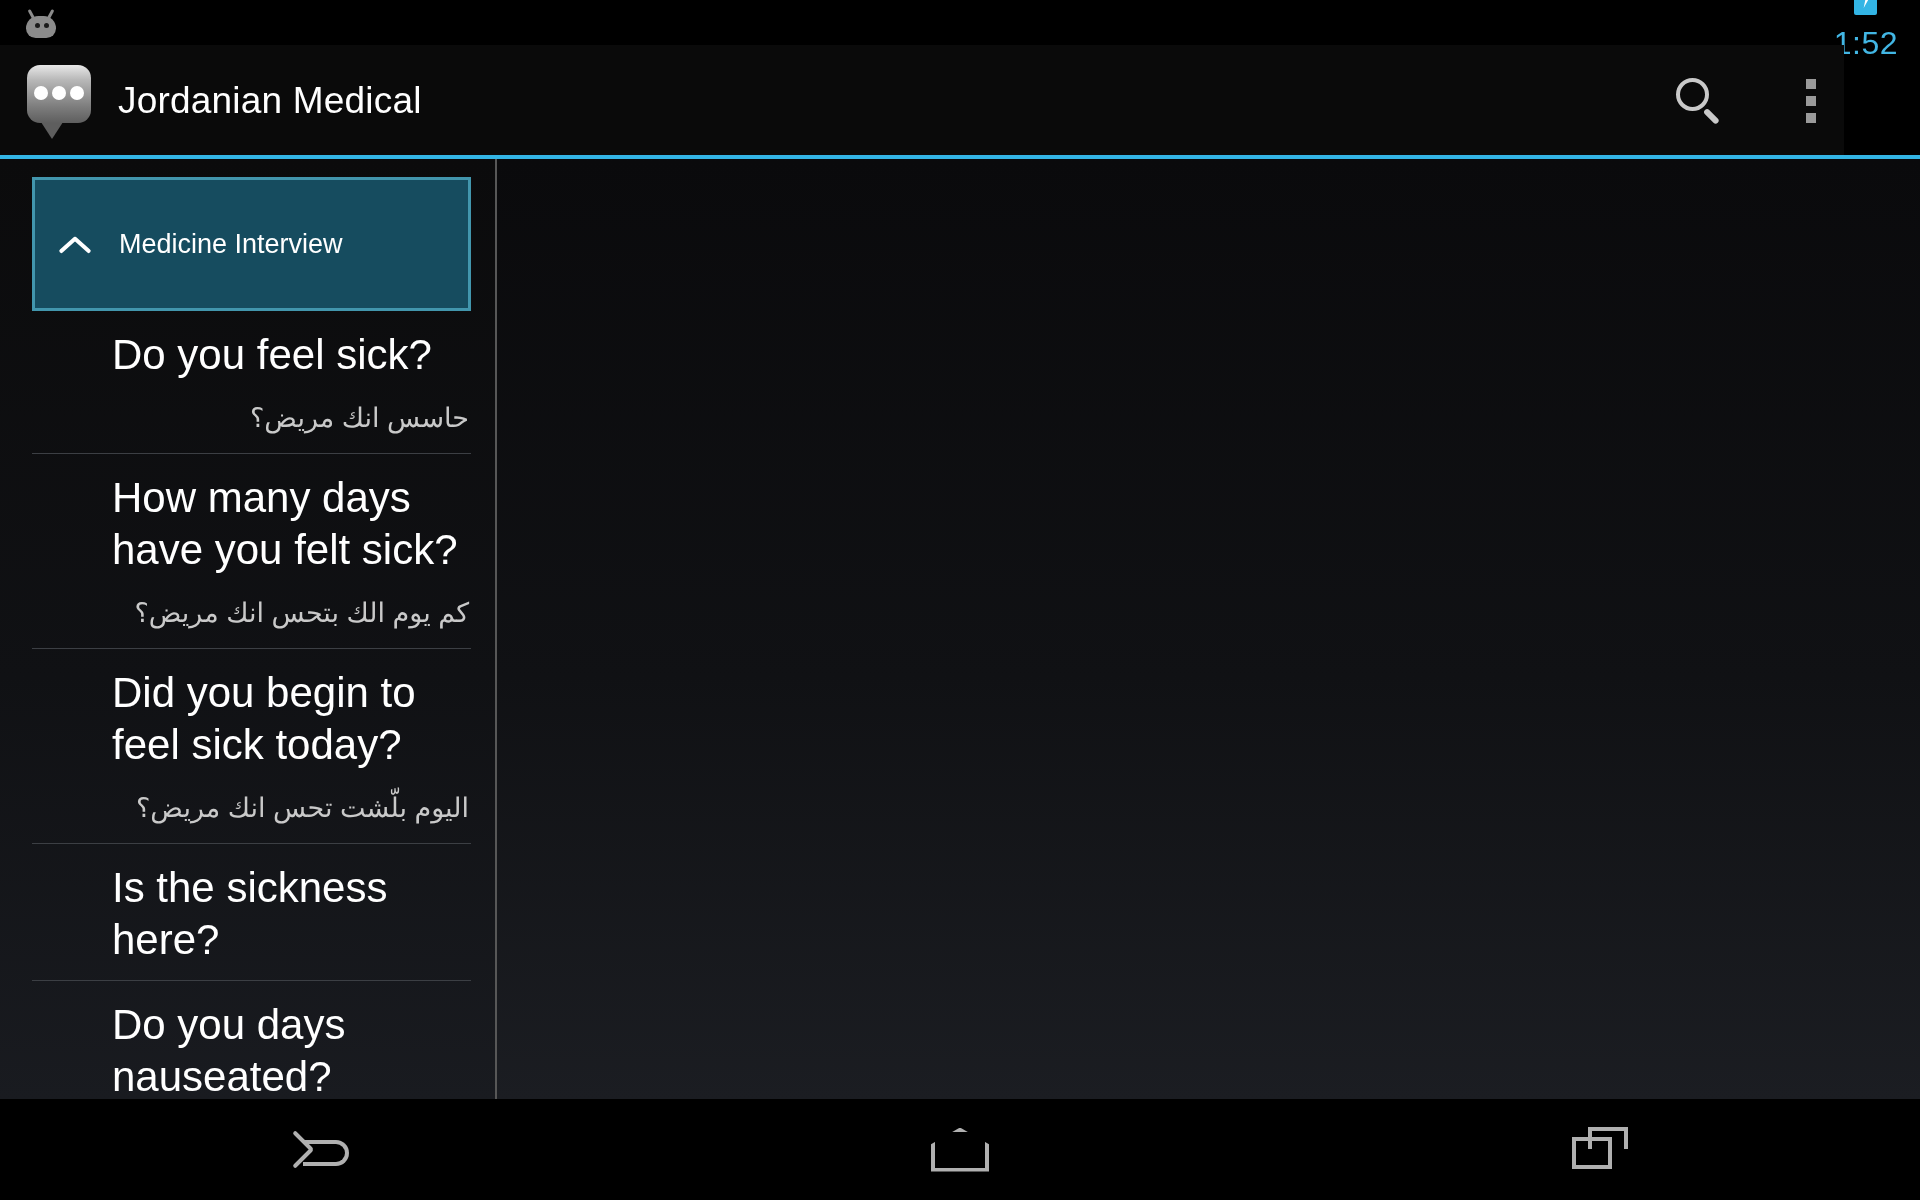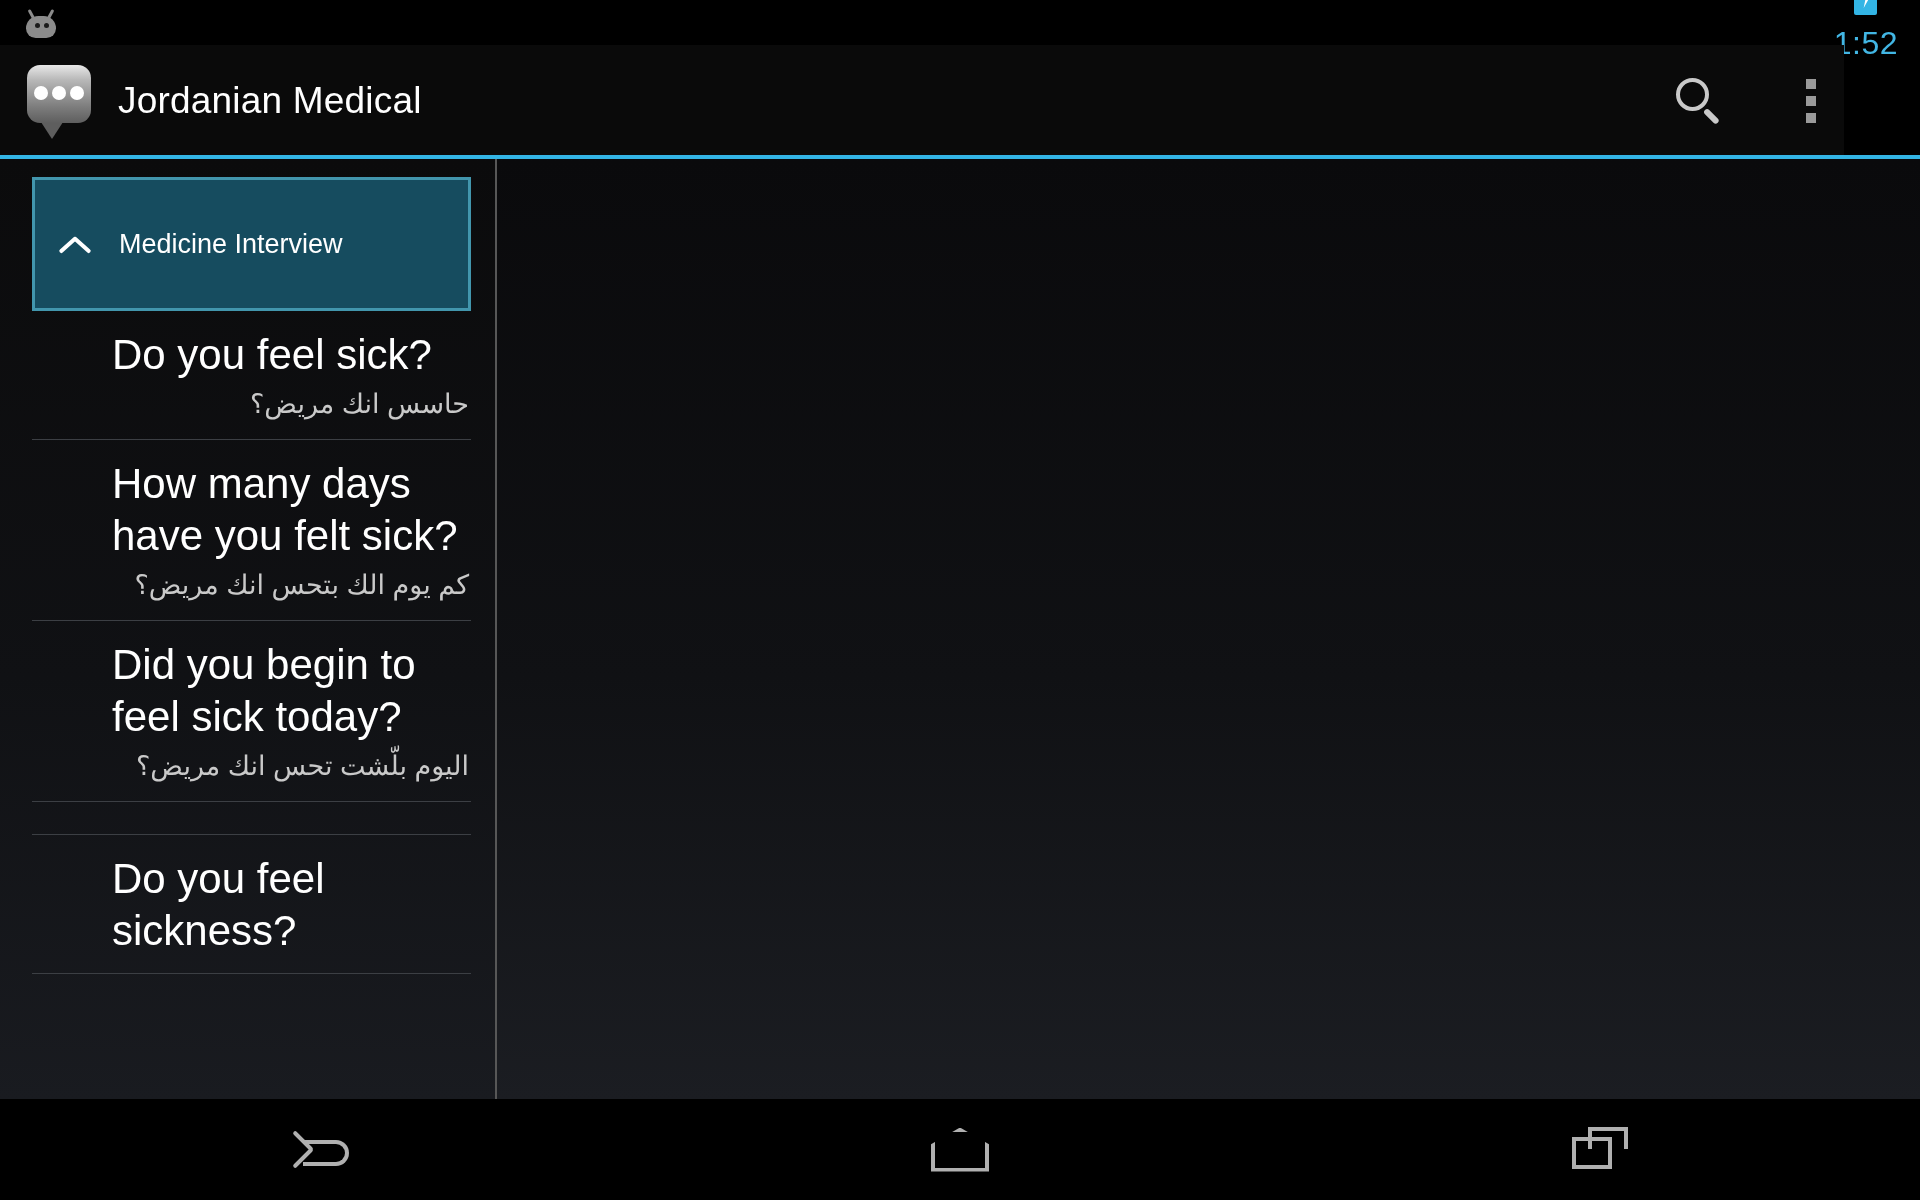--- a/index.html
+++ b/index.html
@@ -200,21 +200,21 @@
   .phrase-item:first-of-type { border-top:none; }
   .phrase-en {
     color:#ffffff; font-size:42px;
     line-height:52px; font-weight:400;
     padding-left:80px; padding-right:4px;
   }
   .phrase-ar {
     color:#c9c9c9; font-size:27px;
     line-height:42px;
     direction:rtl; text-align:right;
-    padding-right:2px; margin-top:2px;
+    padding-right:2px; margin-top:16px;
   }
 
   
   #nav-bar {
     position:absolute; bottom:0; left:0;
     width:1920px; height:101px;
     background:#000;
     display:flex; align-items:center;
     justify-content:space-around;
   }
@@ -330,24 +330,25 @@
         <div class="phrase-en">How many days have you felt sick?</div>
         <div class="phrase-ar">كم يوم الك بتحس انك مريض؟</div>
       </div>
 
       <div class="phrase-item">
         <div class="phrase-en">Did you begin to feel sick today?</div>
         <div class="phrase-ar">اليوم بلّشت تحس انك مريض؟</div>
       </div>
 
       <div class="phrase-item">
-      </div>
-
-      <div class="phrase-item">
-        <div class="phrase-en">Do you feel sickness?</div>
+        <div class="phrase-en">Is the sickness here?</div>
+      </div>
+
+      <div class="phrase-item">
+        <div class="phrase-en">Do you days nauseated?</div>
         <div class="phrase-ar"></div>
       </div>
 
     </div>
 
     <div id="detail-pane"></div>
   </div>
 
   <div id="nav-bar">
     <div class="nav-btn">

